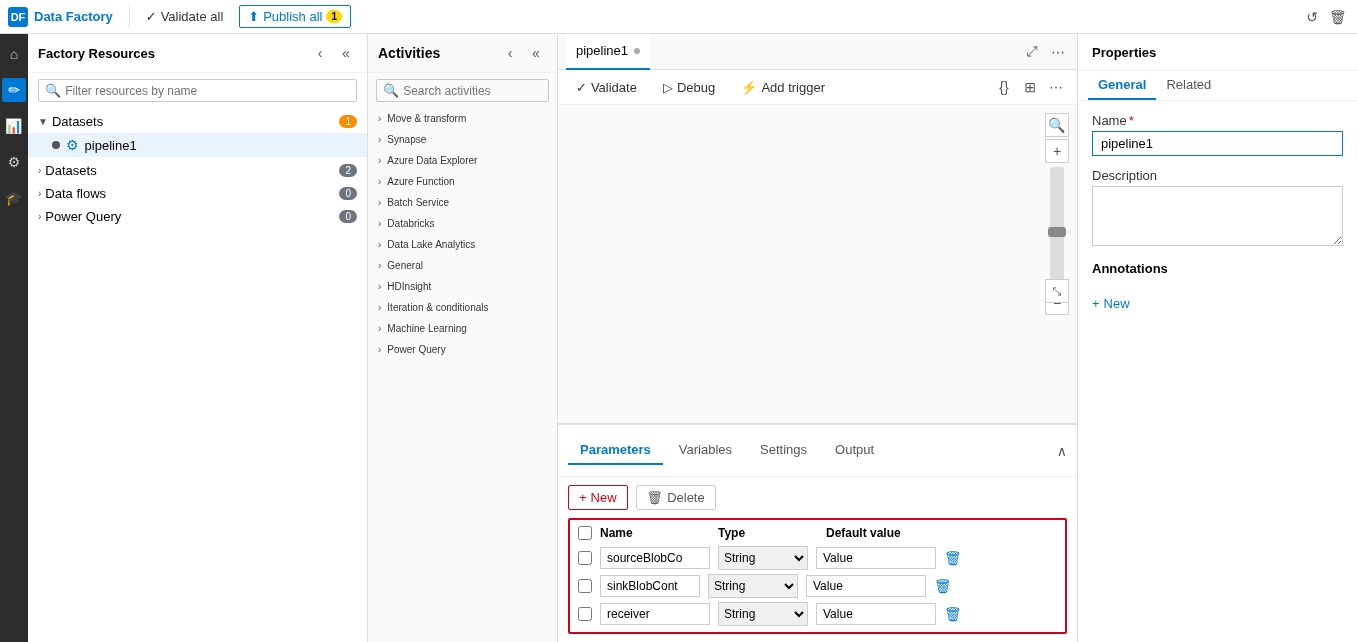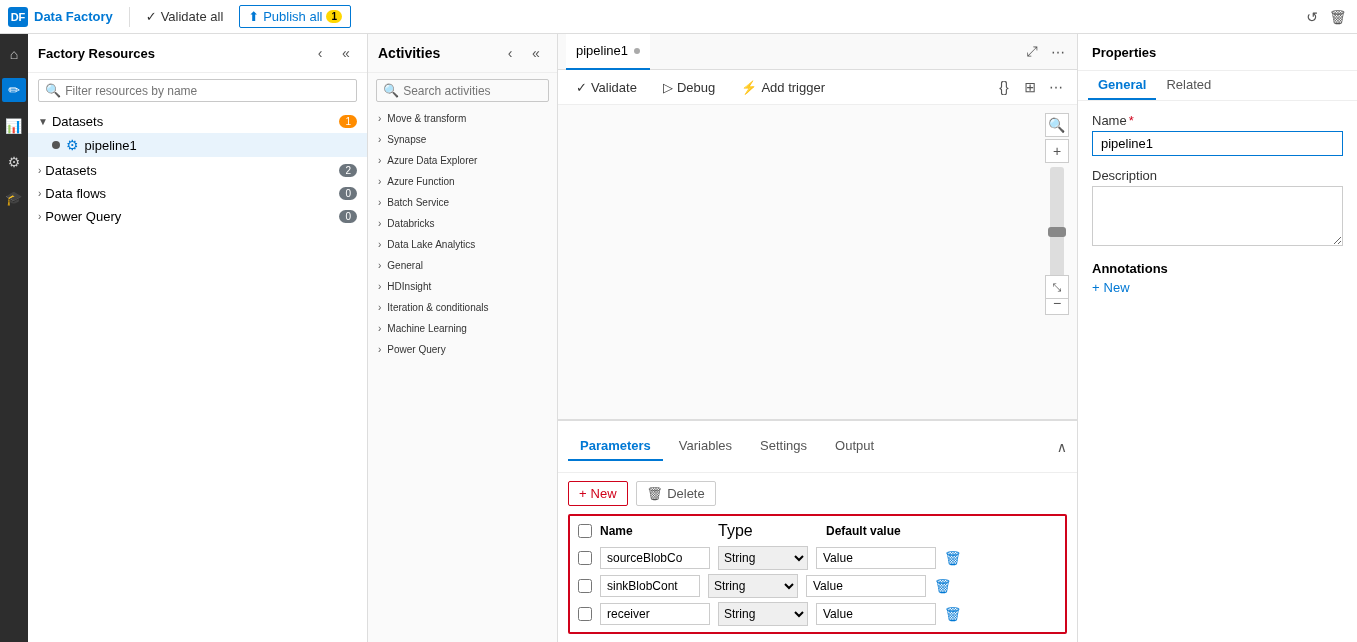--- a/index.html
+++ b/index.html
@@ -388,21 +388,21 @@
       padding: 4px 8px;
       font-size: 13px;
       height: 60px;
       outline: none;
       resize: vertical;
       margin-bottom: 12px;
     }
     .props-section-title {
       font-size: 13px;
       font-weight: 600;
-      margin-bottom: 4px;
+      margin-bottom: 20px;
     }
     .props-add-btn {
       display: flex; align-items: center; gap: 4px;
       color: #0078d4; background: transparent; border: none;
       cursor: pointer; font-size: 13px; padding: 0;
     }
   </style>
 </head>
 <body>
 
@@ -611,21 +611,21 @@
                   <span>🗑</span>
                   <span>Delete</span>
                 </button>
               </div>
 
               <div style="border:2px solid #d0021b;border-radius:2px;padding:4px;">
 
                 <div style="display:flex;align-items:center;padding:2px 4px;gap:8px;margin-bottom:2px;">
                   <input type="checkbox" style="width: 14px; height: 14px;">
                   <span style="width:110px;font-weight:600;font-size:12px;">Name</span>
-                  <span style="width:100px;font-weight:400;font-size:16px;">Type</span>
+                  <span style="width:100px;font-weight:700;font-size:12px;">Type</span>
                   <span style="font-weight:600;font-size:12px;">Default value</span>
                 </div>
 
                 <div style="display:flex;align-items:center;gap:8px;padding:2px 4px;">
                   <input type="checkbox" style="width: 14px; height: 14px;">
                   <input class="param-input" style="width: 110px;" value="sourceBlobCo">
                   <select class="param-select">
                     <option>String</option><option>Int</option><option>Bool</option>
                   </select>
                   <input class="param-input" style="width: 120px;" value="Value">

